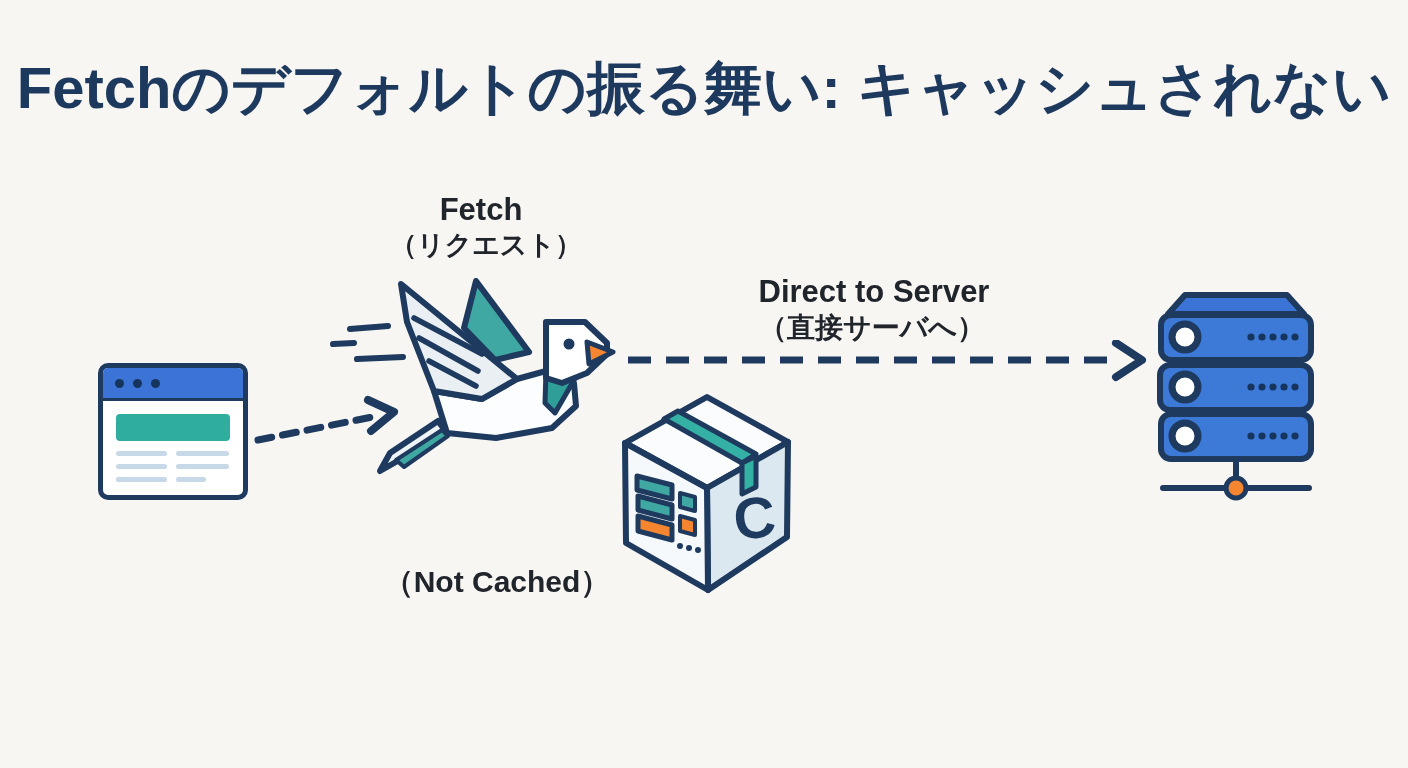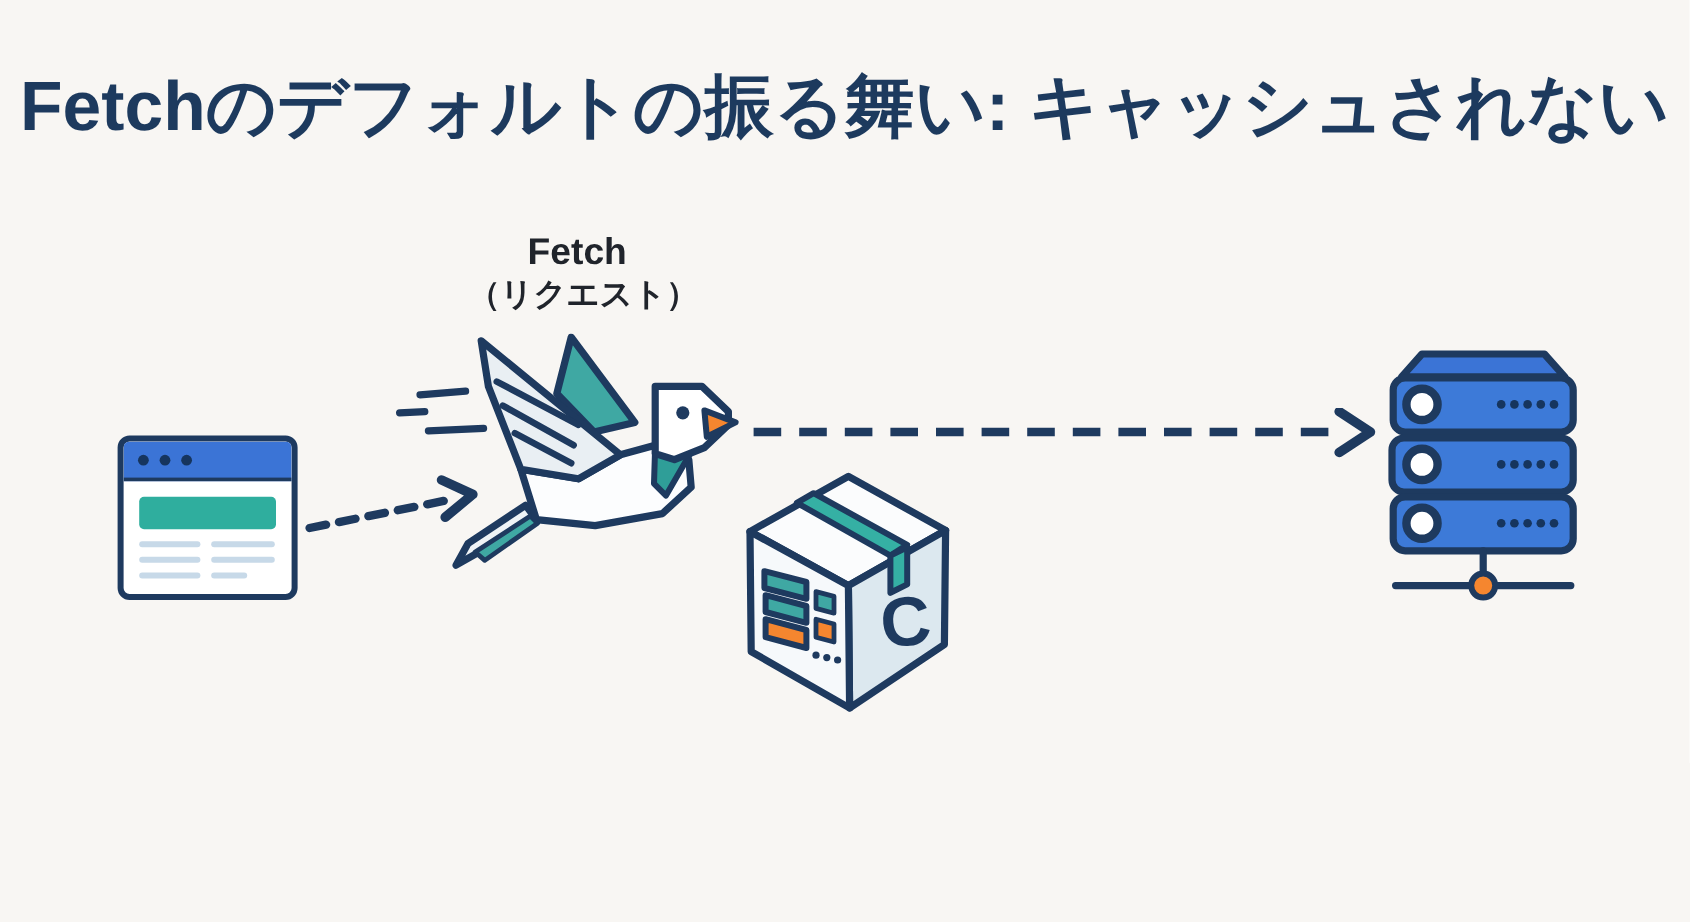--- a/index.html
+++ b/index.html
@@ -103,20 +103,22 @@
       <line x1="99" y1="83" x2="146" y2="108" stroke-width="5.5"></line>
 
       <path d="M 216,44 L 255,44 L 277,65 L 277,76 L 257,95 L 232,105 L 216,100 Z" fill="#ffffff" stroke-width="6"></path>
 
       <path d="M 257,64 L 283,74 L 259,86 Z" fill="#f5862f" stroke-width="5"></path>
 
       <circle cx="239" cy="66" r="5.5" fill="#1e3a5f" stroke="none"></circle>
     </g>
   </svg>
 
+  <div class="label fs31" style="left:874px; top:274px">Direct to Server</div>
+  <div class="label fs28" style="left:872px; top:309px">（直接サーバへ）</div>
 
   <svg class="abs" style="left:622px; top:340px" width="530" height="42" viewBox="0 0 530 42">
     <line x1="6" y1="20" x2="494" y2="20" stroke="#1e3a5f" stroke-width="7" stroke-dasharray="23 15"></line>
     <path d="M 494,3 L 520,20 L 494,37" fill="none" stroke="#1e3a5f" stroke-width="8" stroke-linecap="round" stroke-linejoin="round"></path>
   </svg>
 
   <svg class="abs" style="left:620px; top:392px" width="190" height="205" viewBox="0 0 190 205">
     <g stroke="#1e3a5f" stroke-linejoin="round">
 
       <path d="M 87,5 L 168,50 L 87,96 L 5,51 Z" fill="#fbfcfd" stroke-width="6"></path>
@@ -131,20 +133,21 @@
       <path d="M 18,124 L 52,133 L 52,148 L 18,139 Z" fill="#f5862f" stroke-width="5"></path>
       <path d="M 60,101 L 75,105 L 75,119 L 60,115 Z" fill="#3fa8a3" stroke-width="4"></path>
       <path d="M 60,124 L 75,128 L 75,143 L 60,139 Z" fill="#f5862f" stroke-width="4"></path>
       <circle cx="60" cy="154" r="3" fill="#1e3a5f" stroke="none"></circle>
       <circle cx="69" cy="156" r="3" fill="#1e3a5f" stroke="none"></circle>
       <circle cx="78" cy="158" r="3" fill="#1e3a5f" stroke="none"></circle>
     </g>
     <text x="135" y="146" text-anchor="middle" font-size="58" font-weight="700" fill="#1e3a5f" font-family="Liberation Sans, sans-serif" transform="rotate(-6 135 130)">C</text>
   </svg>
 
+  <div class="label fs30" style="left:497px; top:562px">（Not Cached）</div>
 
   <svg class="abs" style="left:1155px; top:290px" width="162" height="215" viewBox="0 0 162 215">
     <g stroke="#1e3a5f" stroke-linejoin="round" stroke-linecap="round">
       <path d="M 13,24 L 30,5 L 132,5 L 149,24 Z" fill="#3b74d6" stroke-width="6"></path>
       <rect x="6" y="25" width="150" height="45" rx="10" fill="#3d7ad8" stroke-width="6"></rect>
       <rect x="5" y="75" width="151" height="45" rx="10" fill="#3d7ad8" stroke-width="6"></rect>
       <rect x="6" y="124" width="150" height="45" rx="10" fill="#3d7ad8" stroke-width="6"></rect>
       <circle cx="30" cy="47" r="13" fill="#ffffff" stroke-width="7"></circle>
       <circle cx="30" cy="97" r="13" fill="#ffffff" stroke-width="7"></circle>
       <circle cx="30" cy="146" r="13" fill="#ffffff" stroke-width="7"></circle>

